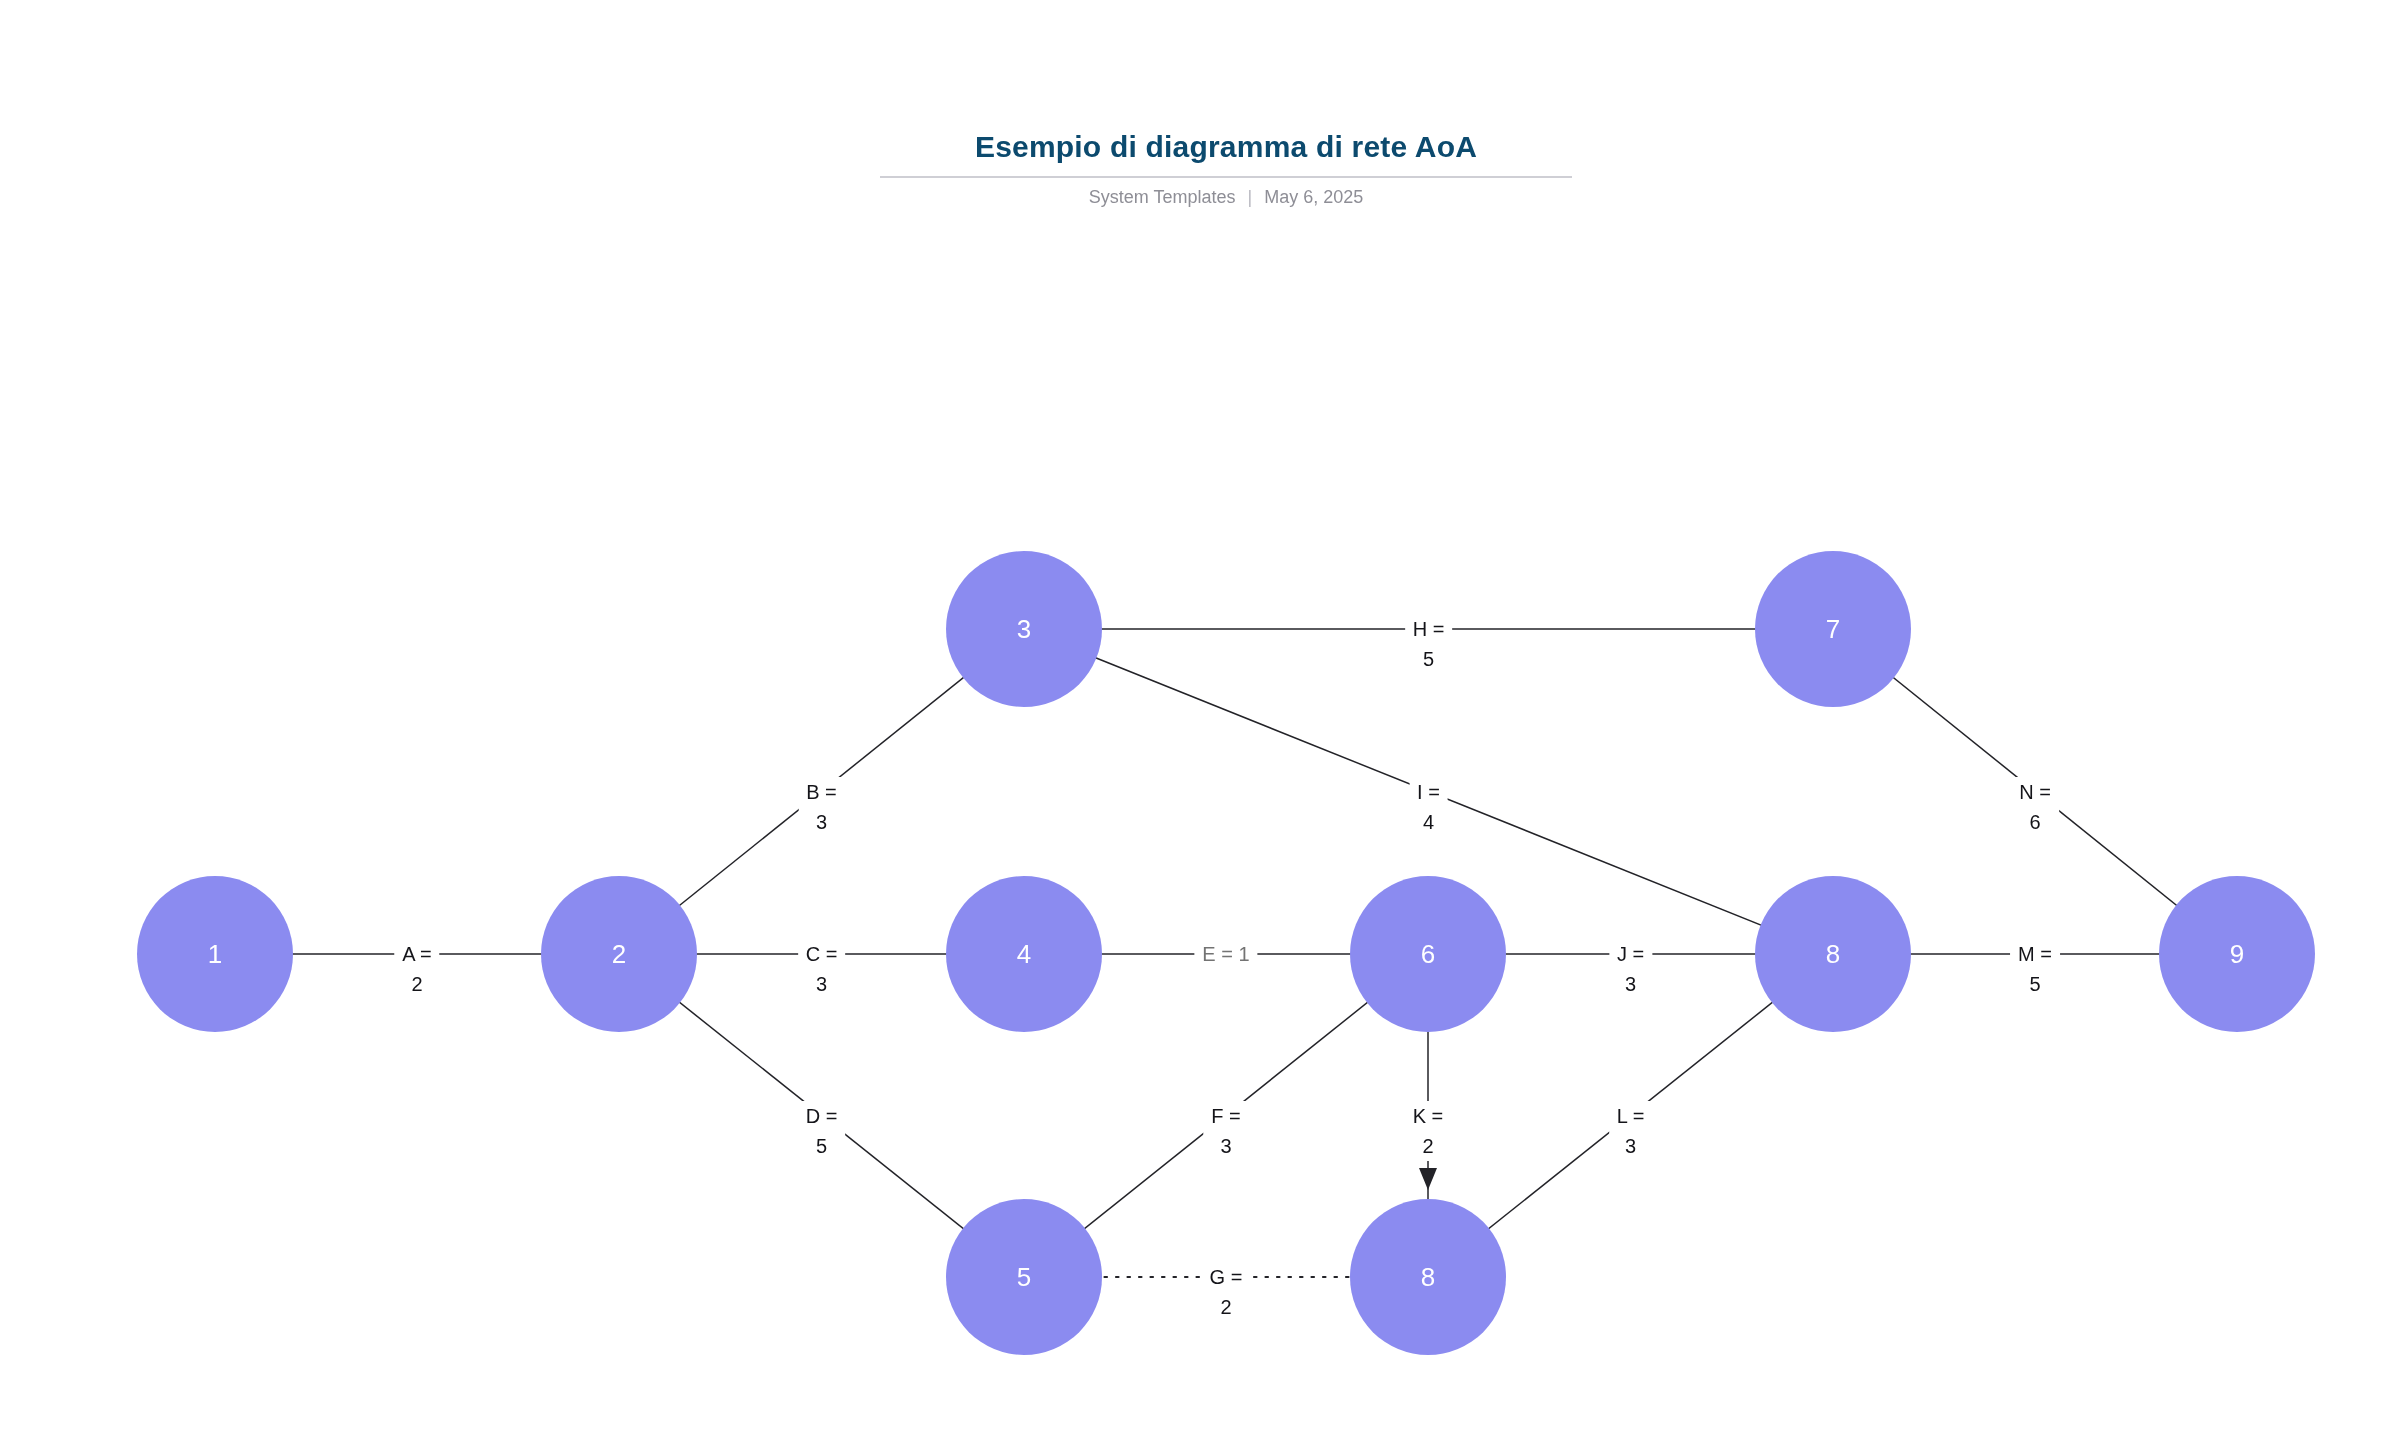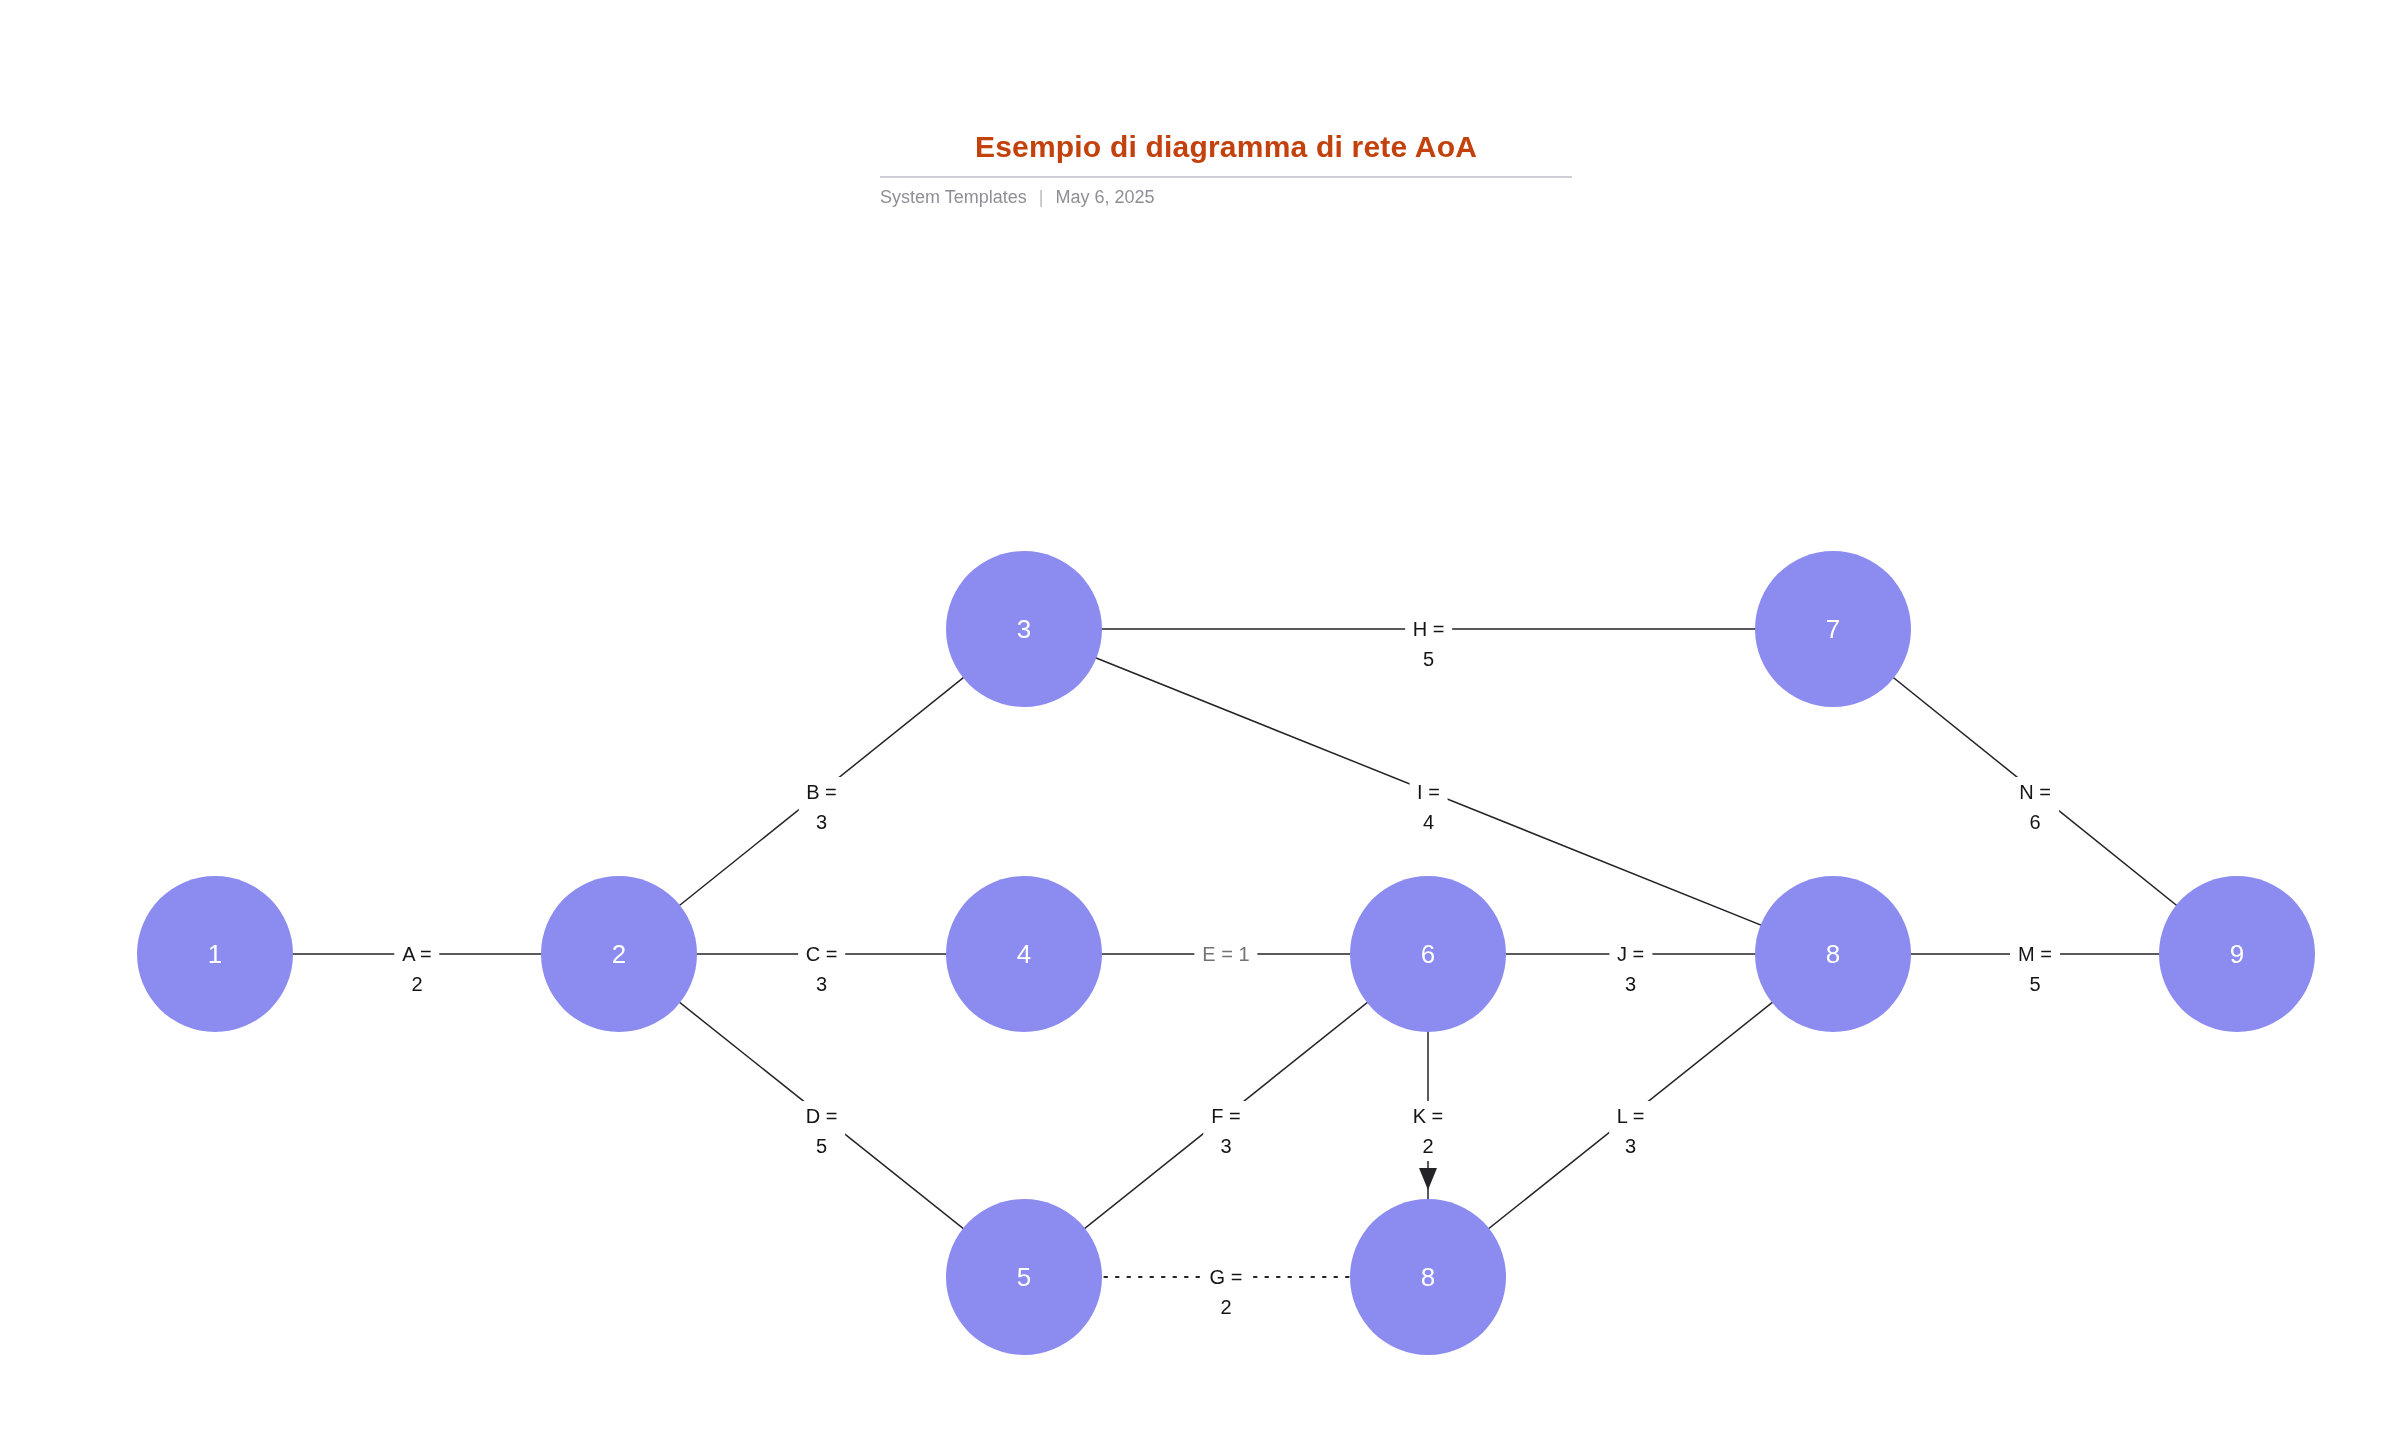--- a/index.html
+++ b/index.html
@@ -17,35 +17,36 @@
   .header {
     position: absolute;
     left: 1226px; top: 130px;
     transform: translateX(-50%);
     text-align: center;
     z-index: 5;
   }
   .title {
     font-size: 30px;
     font-weight: 700;
-    color: #c2410c;
+    color: #0c4a6e;
     letter-spacing: 0.2px;
     white-space: nowrap;
   }
   .title-underline {
     width: 692px; height: 2px;
     background: #cfcfd5;
     margin: 12px auto 0 auto;
   }
   .subtitle {
     margin-top: 9px;
     font-size: 18px;
     color: #8e8e96;
     display: flex;
     align-items: center;
+    justify-content: center;
     gap: 12px;
     white-space: nowrap;
   }
   .subtitle .sep { color: #b9b9c0; font-size: 18px; }
   svg.edges {
     position: absolute;
     left: 0; top: 0;
     z-index: 1;
   }
   .edge-labels { position: absolute; left: 0; top: 0; width: 100%; height: 100%; z-index: 2; }

